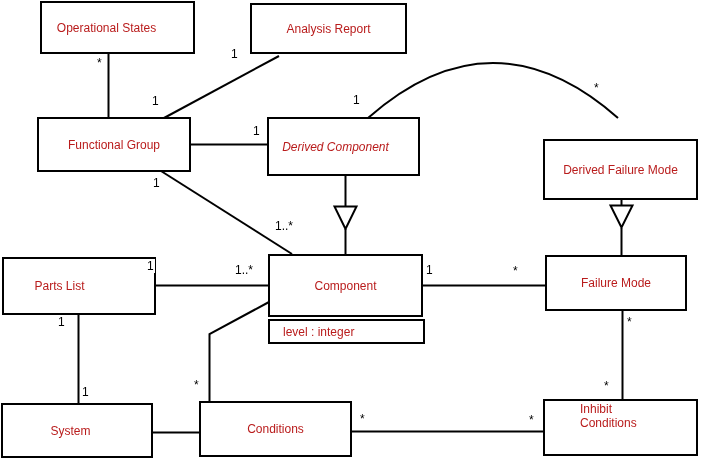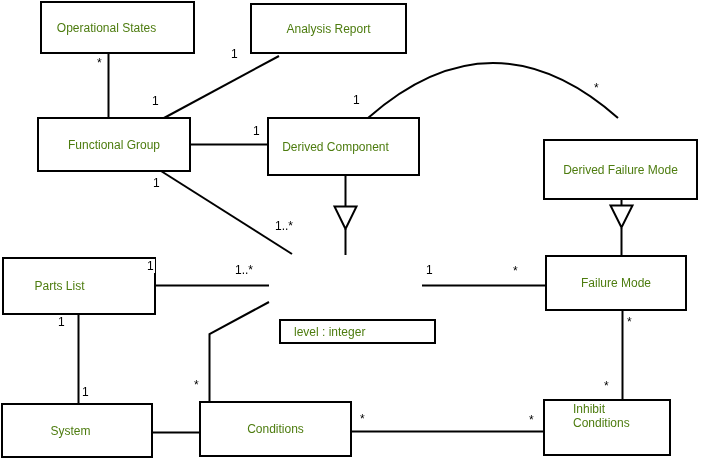--- a/index.html
+++ b/index.html
@@ -5,36 +5,36 @@
   html,body{margin:0;padding:0;background:#ffffff;}
   #canvas{
     position:relative;width:702px;height:464px;background:#ffffff;
     font-family:"Liberation Sans",sans-serif;color:#000;overflow:hidden;
   }
   #wires{position:absolute;left:0;top:0;z-index:1;}
   .uml-box{
     position:absolute;z-index:2;box-sizing:border-box;
     background:#ffffff;border:2px solid #000;
     display:flex;align-items:center;justify-content:center;
-    font-size:12px;line-height:14px;text-align:center;color:#4d7c0f;
+    font-size:12px;line-height:14px;text-align:center;color:#b91c1c;
   }
   
   .b-operational-states{left:40px;top:1px;width:155px;height:53px;padding-right:22px;}
   .b-analysis-report{left:250px;top:3px;width:157px;height:51px;}
   .b-functional-group{left:37px;top:117px;width:154px;height:55px;}
-  .b-derived-component{left:267px;top:117px;width:153px;height:59px;padding-right:16px;}
+  .b-derived-component{left:267px;top:117px;width:153px;height:59px;padding-right:16px;font-style:italic;}
   .b-derived-failure-mode{left:543px;top:117px;width:155px;height:61px;margin-top:22px;}
   .b-parts-list{left:2px;top:257px;width:154px;height:58px;padding-right:39px;}
   .b-component-main{left:268px;top:254px;width:155px;height:63px;}
-  .b-component-attr{left:279px;top:319px;width:157px;height:25px;justify-content:flex-start;padding-left:13px;}
+  .b-component-attr{left:268px;top:319px;width:157px;height:25px;justify-content:flex-start;padding-left:13px;}
   .b-failure-mode{left:545px;top:255px;width:142px;height:56px;}
   .b-system{left:1px;top:403px;width:152px;height:55px;padding-right:13px;}
   .b-environment{left:199px;top:401px;width:153px;height:56px;}
-  .b-inhibit-conditions{left:543px;top:399px;width:128px;height:57px;
-    align-items:flex-start;justify-content:flex-start;padding:1px 0 0 28px;text-align:left;}
+  .b-inhibit-conditions{left:543px;top:399px;width:155px;height:57px;
+    align-items:flex-start;justify-content:flex-start;padding:1px 0 0 35px;text-align:left;}
   .mult{
     position:absolute;z-index:3;font-size:12px;line-height:14px;color:#000;
     background:#ffffff;padding:0 1px;white-space:nowrap;
   }
   
   .m0{left:96px;top:56px;}   .m1{left:151px;top:94px;}  .m2{left:230px;top:47px;}
   .m3{left:252px;top:124px;} .m4{left:352px;top:93px;}  .m5{left:593px;top:81px;}
   .m6{left:152px;top:176px;} .m7{left:274px;top:219px;} .m8{left:146px;top:259px;}
   .m9{left:234px;top:263px;} .m10{left:425px;top:263px;}.m11{left:512px;top:264px;}
   .m12{left:57px;top:315px;} .m13{left:81px;top:385px;} .m14{left:193px;top:378px;}
@@ -80,20 +80,23 @@
   </div>
   <div class="uml-box b-derived-component">
     <span>Derived Component</span>
   </div>
   <div class="uml-box b-derived-failure-mode">
     <span>Derived Failure Mode</span>
   </div>
   <div class="uml-box b-parts-list">
     <span>Parts List</span>
   </div>
+  <div class="uml-box b-component-main">
+    <span>Component</span>
+  </div>
   <div class="uml-box b-component-attr">
     <span>level : integer</span>
   </div>
   <div class="uml-box b-failure-mode">
     <span>Failure Mode</span>
   </div>
   <div class="uml-box b-system">
     <span>System</span>
   </div>
   <div class="uml-box b-environment">

